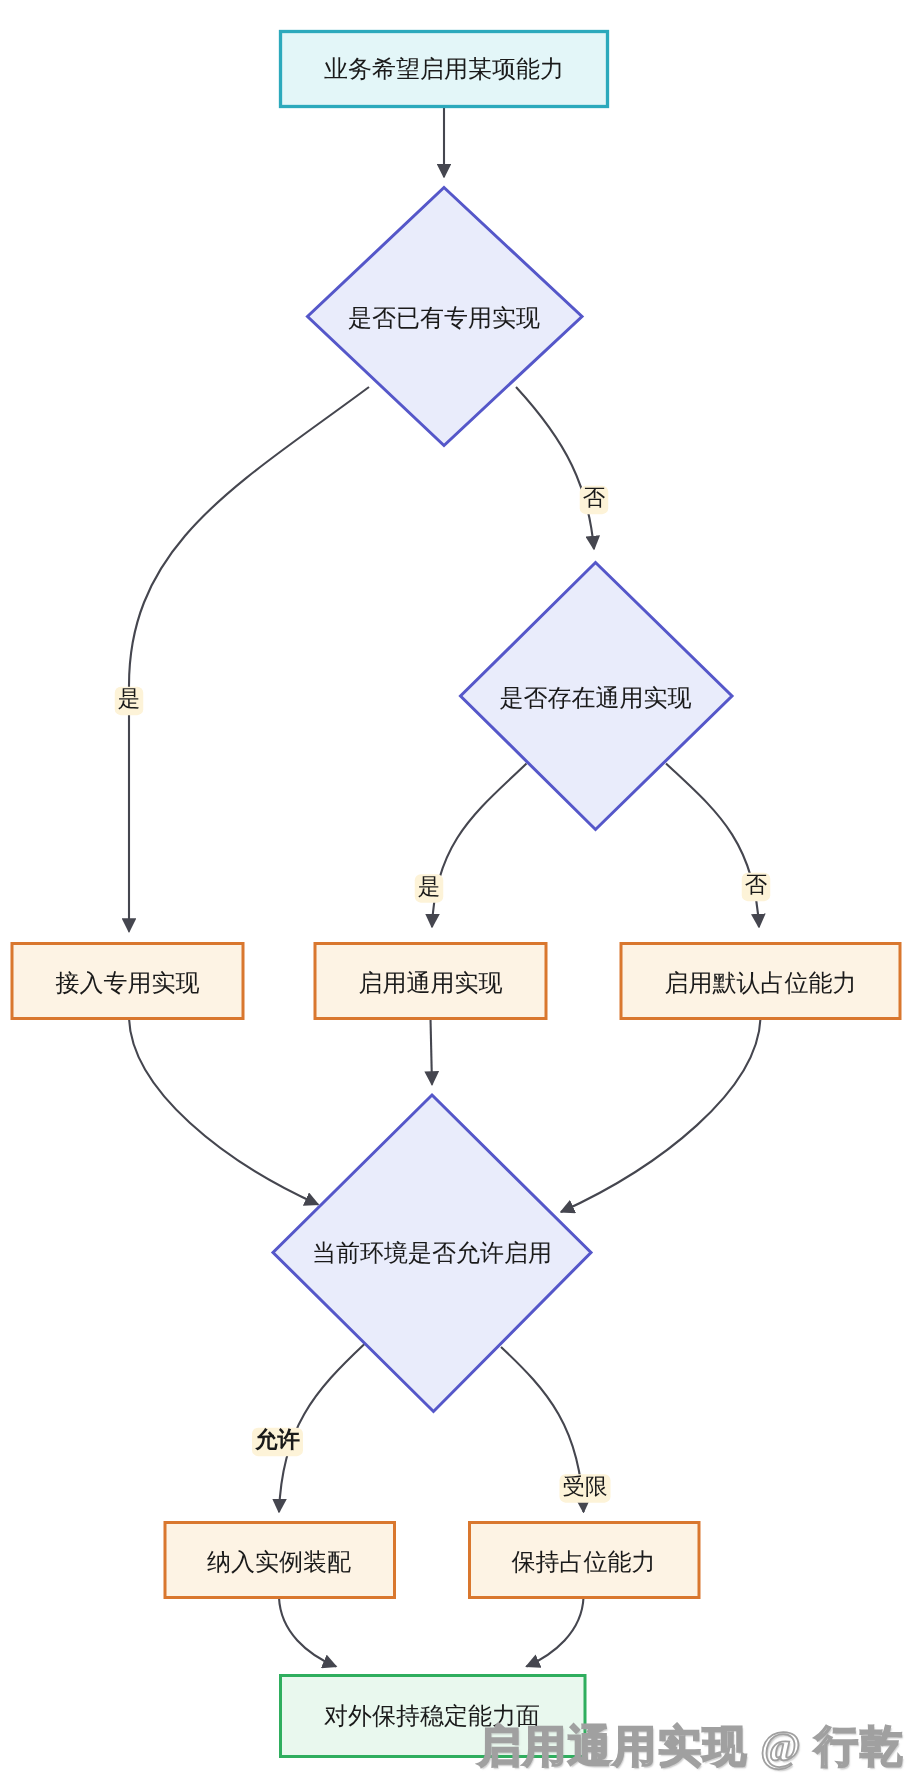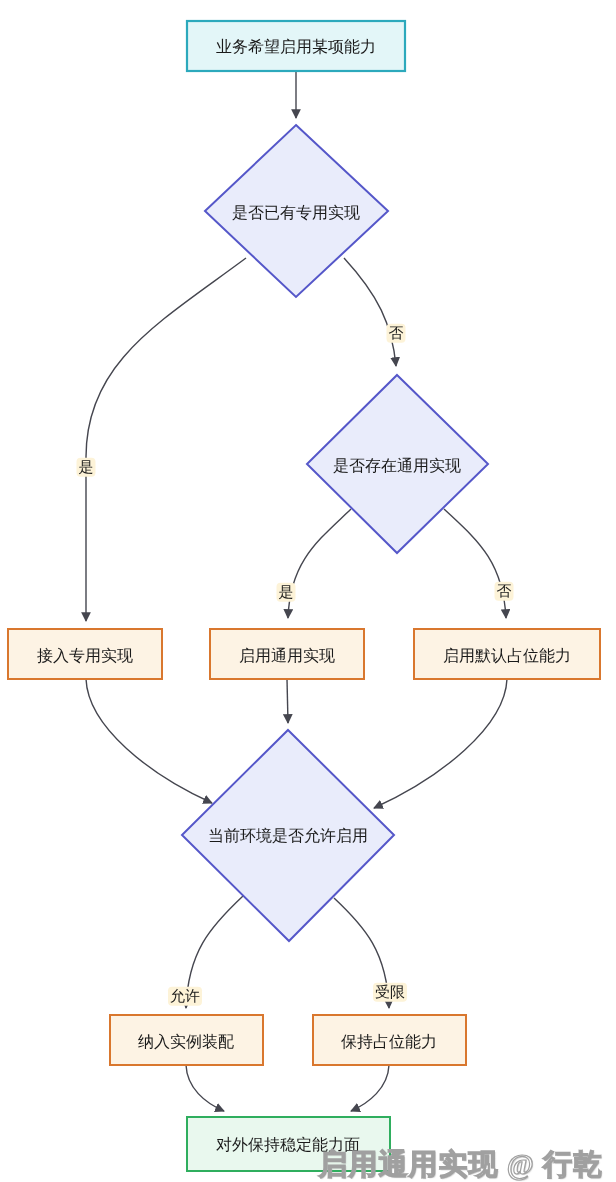--- a/index.html
+++ b/index.html
@@ -114,18 +114,18 @@
 
       <rect class="node-success" x="187" y="1105" width="203" height="54"></rect>
       <text class="node-label" x="288" y="1132" dy="0.35em">对外保持稳定能力面</text>
     </g>
   </svg>
 
   <div class="edge-label" style="left:86px; top:455px;">是</div>
   <div class="edge-label" style="left:396px; top:321px;">否</div>
   <div class="edge-label" style="left:286px; top:580px;">是</div>
   <div class="edge-label" style="left:504px; top:579px;">否</div>
-  <div class="edge-label" style="left:185px; top:984px;">允许</div>
+  <div class="edge-label" style="left:185px; top:949px;font-weight:bold;">允许</div>
   <div class="edge-label" style="left:390px; top:980px;">受限</div>
 
   <div class="watermark">启用通用实现 @ 行乾</div>
 
 </div>
 
 </body></html>

